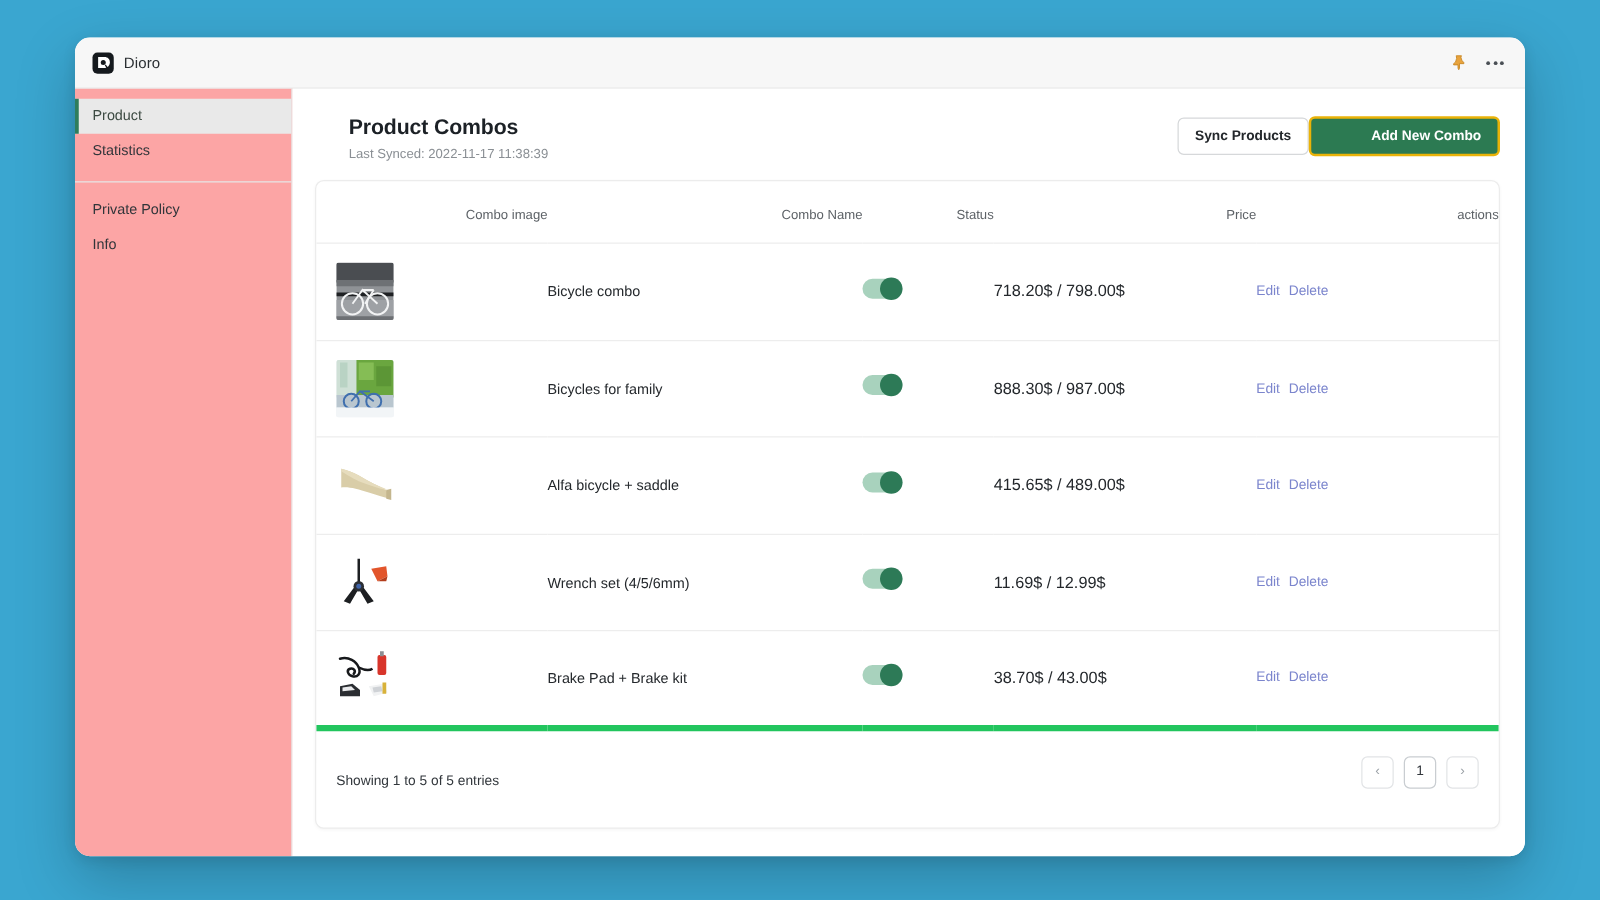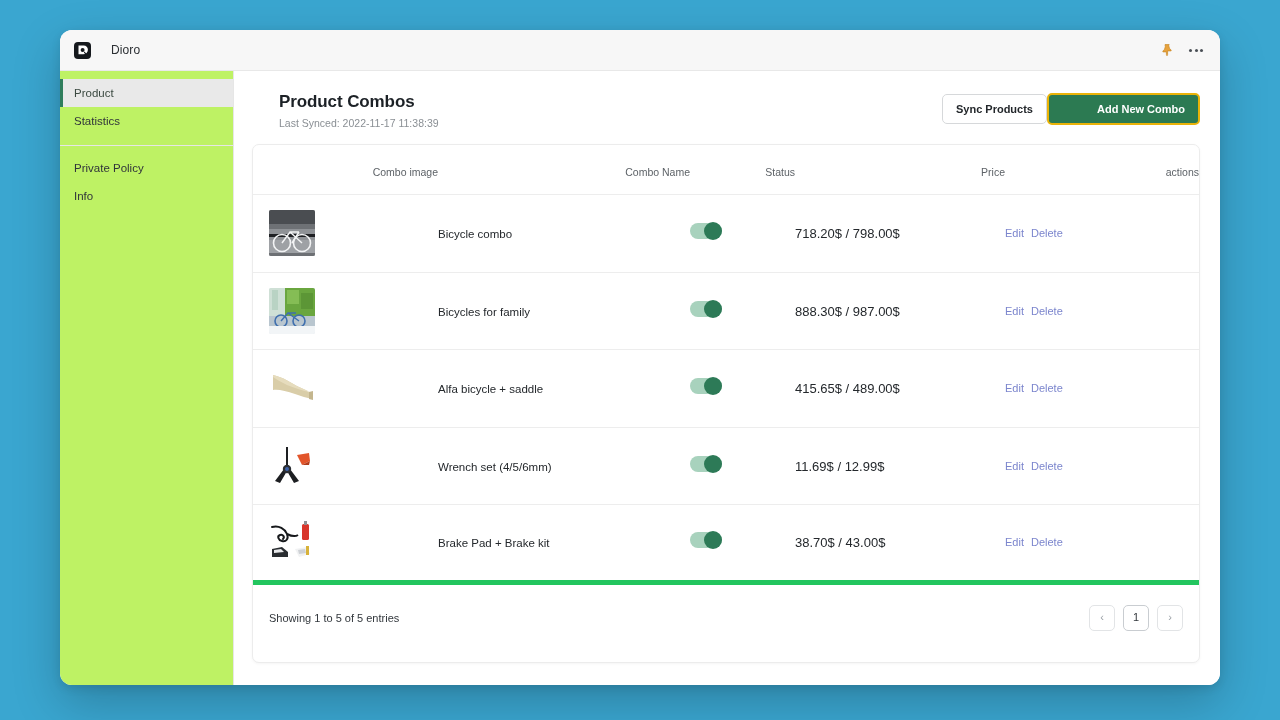--- a/index.html
+++ b/index.html
@@ -34,21 +34,21 @@
   
   .titlebar {
     height: 41px;
     flex: 0 0 41px;
     background: #f7f7f7;
     border-bottom: 1px solid #e8e8e8;
     display: flex;
     align-items: center;
     padding: 0 16px 0 14px;
   }
-  .brand { display: flex; align-items: center; gap: 20px; }
+  .brand { display: flex; align-items: center; gap: 8px; }
   .brand-logo {
     width: 17px; height: 17px;
     background: #15191d;
     border-radius: 4px;
     display: flex; align-items: center; justify-content: center;
   }
   .brand-logo svg { display: block; }
   .brand-name {
     font-size: 12px;
     color: #2b2f33;
@@ -60,21 +60,21 @@
   .more-icon { display: flex; gap: 2.5px; align-items: center; padding: 4px 1px; }
   .more-icon i { width: 3px; height: 3px; border-radius: 50%; background: #4a4f55; display: block; }
 
   
   .window-body { flex: 1 1 auto; display: flex; min-height: 0; }
 
   
   .sidebar {
     width: 174px;
     flex: 0 0 174px;
-    background: #bef264;
+    background: #fca5a5;
     border-right: 1px solid #e6e6e6;
     padding-top: 6px;
   }
   .nav-group { padding: 2px 0; }
   .nav-divider { height: 1px; background: #e6e6e6; margin: 8px 0 6px 0; }
   .nav-item {
     position: relative;
     display: block;
     padding: 6px 14px 6px 14px;
     font-size: 11.5px;
@@ -225,21 +225,21 @@
   .link-action {
     font-size: 11px;
     color: #7b85cd;
     cursor: pointer;
     text-decoration: none;
   }
 
   
   .table-footer {
     display: flex;
-    align-items: center;
+    align-items: flex-end;
     padding: 20px 16px 22px 16px;
     flex: 0 0 auto;
   }
   .entries-text { font-size: 11px; color: #32373c; flex: 1 1 auto; }
   .pager { display: flex; align-items: center; gap: 8px; }
   .pager-btn {
     width: 26px; height: 26px;
     border: 1px solid #e2e4e6;
     border-radius: 5px;
     background: #ffffff;

